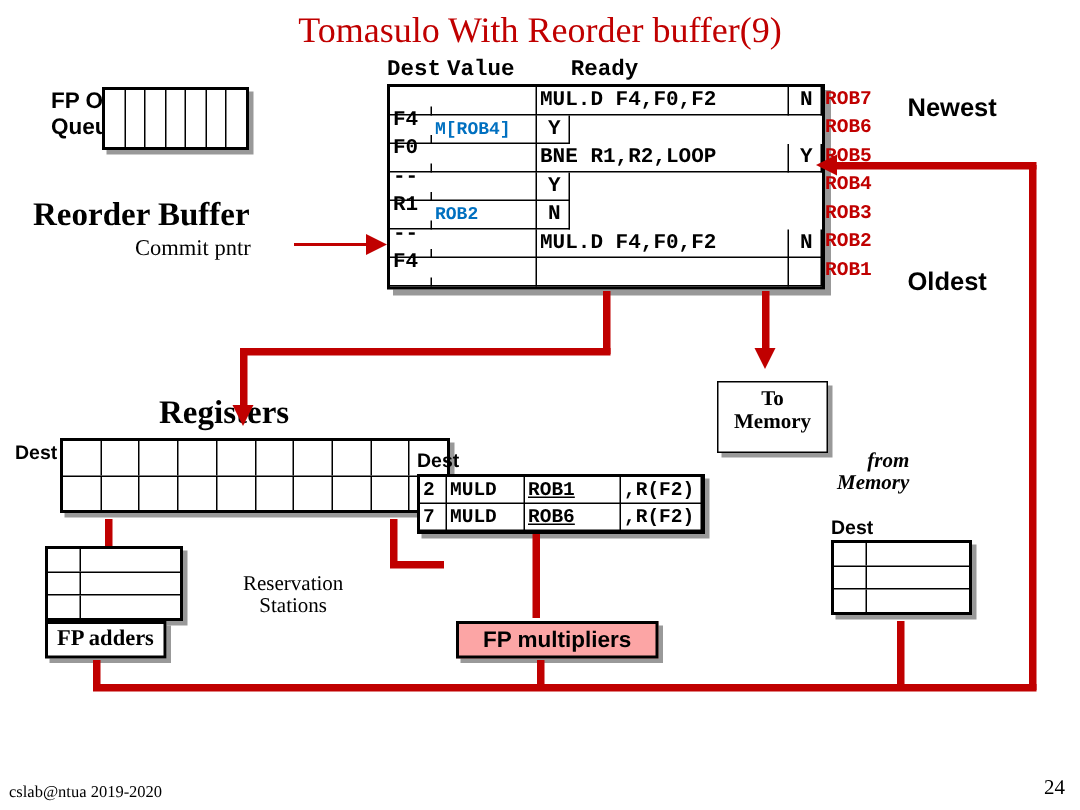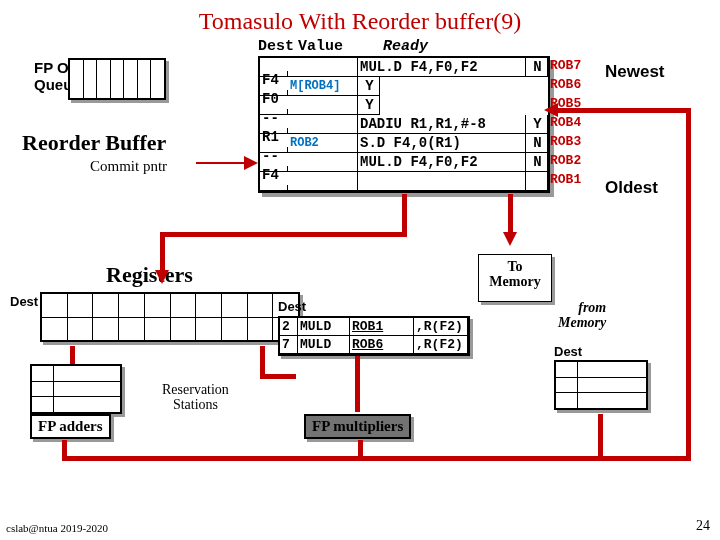--- a/index.html
+++ b/index.html
@@ -83,21 +83,21 @@
     left: 258px;
     top: 38px;
     font-family: "Courier New", monospace;
     font-weight: bold;
     font-size: 15px;
     display: flex;
   }
   .rob-headers .h-dest { width: 40px; }
   .rob-headers .h-value { width: 80px; }
   .rob-headers .h-instr { width: 188px; }
-  .rob-headers .h-ready { width: 50px; text-align: right; font-style: italic; }
+  .rob-headers .h-ready { width: 50px; text-align: center; }
 
   .rob-table {
     position: absolute;
     left: 258px;
     top: 56px;
     border: 2px solid #000;
     background: #fff;
     box-shadow: 4px 4px 0 #999;
     font-family: "Courier New", monospace;
     font-weight: bold;
@@ -244,27 +244,27 @@
     box-shadow: 3px 3px 0 #999;
     padding: 2px 6px;
     font-weight: bold;
     font-size: 15px;
     font-family: "Times New Roman", serif;
   }
   .fp-mults {
     position: absolute;
     left: 304px;
     top: 414px;
-    background: #737373;
-    border: 2px solid #000;
-    box-shadow: 3px 3px 0 #999;
-    padding: 2px 6px;
+    background: #fca5a5;
+    border: 2px solid #000;
+    box-shadow: 3px 3px 0 #999;
+    padding: 2px 16px;
     font-weight: bold;
     font-size: 15px;
-    font-family: Liberation Serif, serif;
+    font-family: Liberation Sans, sans-serif;
   }
 
   .left-small-table {
     position: absolute;
     left: 30px;
     top: 364px;
     width: 92px;
     height: 50px;
     border: 2px solid #000;
     box-shadow: 3px 3px 0 #999;
@@ -333,32 +333,31 @@
       <div class="c-ready">N</div>
     </div>
   <div class="row">
       <div class="c-dest">F0</div>
       <div class="c-value">M[ROB4]</div>
       <div class="c-ready">Y</div>
     </div>
   <div class="row">
       <div class="c-dest">--</div>
       <div class="c-value"></div>
+      <div class="c-instr">BNE R1,R2,LOOP</div>
       <div class="c-ready">Y</div>
     </div>
   <div class="row">
       <div class="c-dest">R1</div>
       <div class="c-value"></div>
-      <div class="c-instr">DADIU R1,R1,#-8</div>
       <div class="c-ready">Y</div>
     </div>
   <div class="row">
       <div class="c-dest">--</div>
       <div class="c-value">ROB2</div>
-      <div class="c-instr">S.D F4,0(R1)</div>
       <div class="c-ready">N</div>
     </div>
   <div class="row">
       <div class="c-dest">F4</div>
       <div class="c-value"></div>
       <div class="c-instr">MUL.D F4,F0,F2</div>
       <div class="c-ready">N</div>
     </div>
   <div class="row">
       <div class="c-dest"></div>

